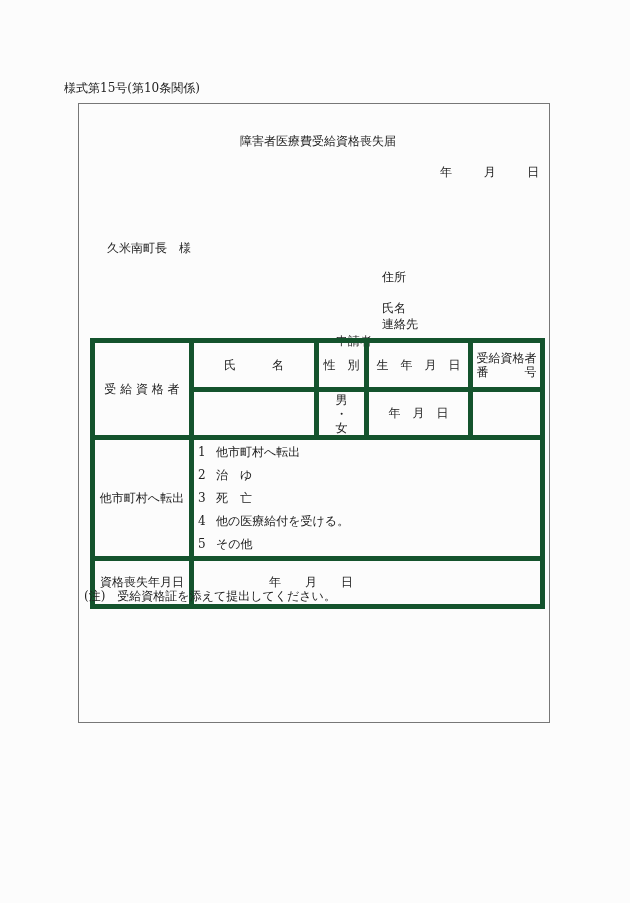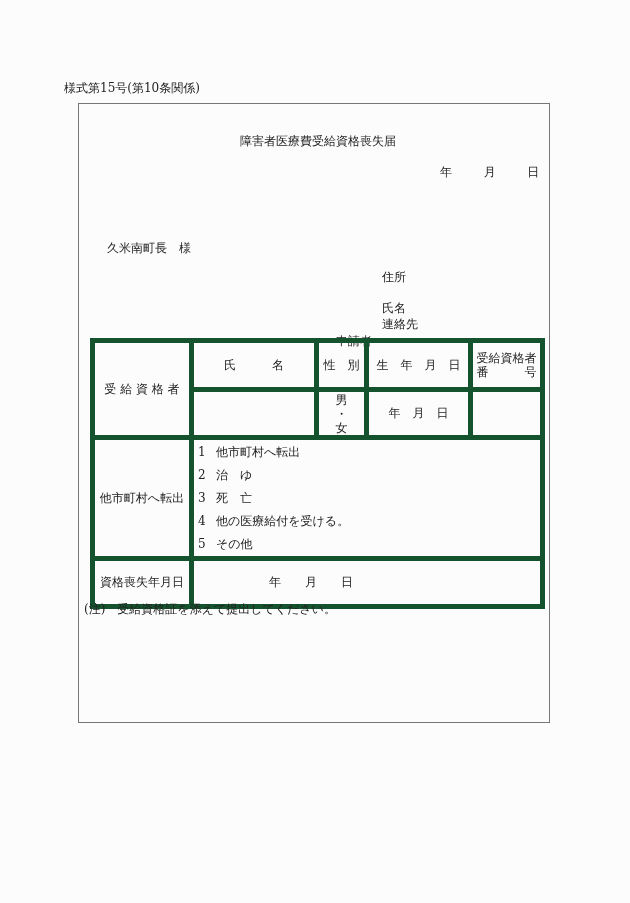--- a/index.html
+++ b/index.html
@@ -75,13 +75,13 @@
       <div><span class="num">5</span><span>その他</span></div>
     </td>
   </tr>
   <tr style="height:48px">
     <td class="c">資格喪失年月日</td>
     <td colspan="4" style="padding-left:75px">年　　月　　日</td>
   </tr>
 </tbody>
   </table>
 
-<div class="abs" style="left:84px;top:601px;">(注)　受給資格証を添えて提出してください。</div>
+<div class="abs" style="left:84px;top:588px;">(注)　受給資格証を添えて提出してください。</div>
 
 </body></html>

